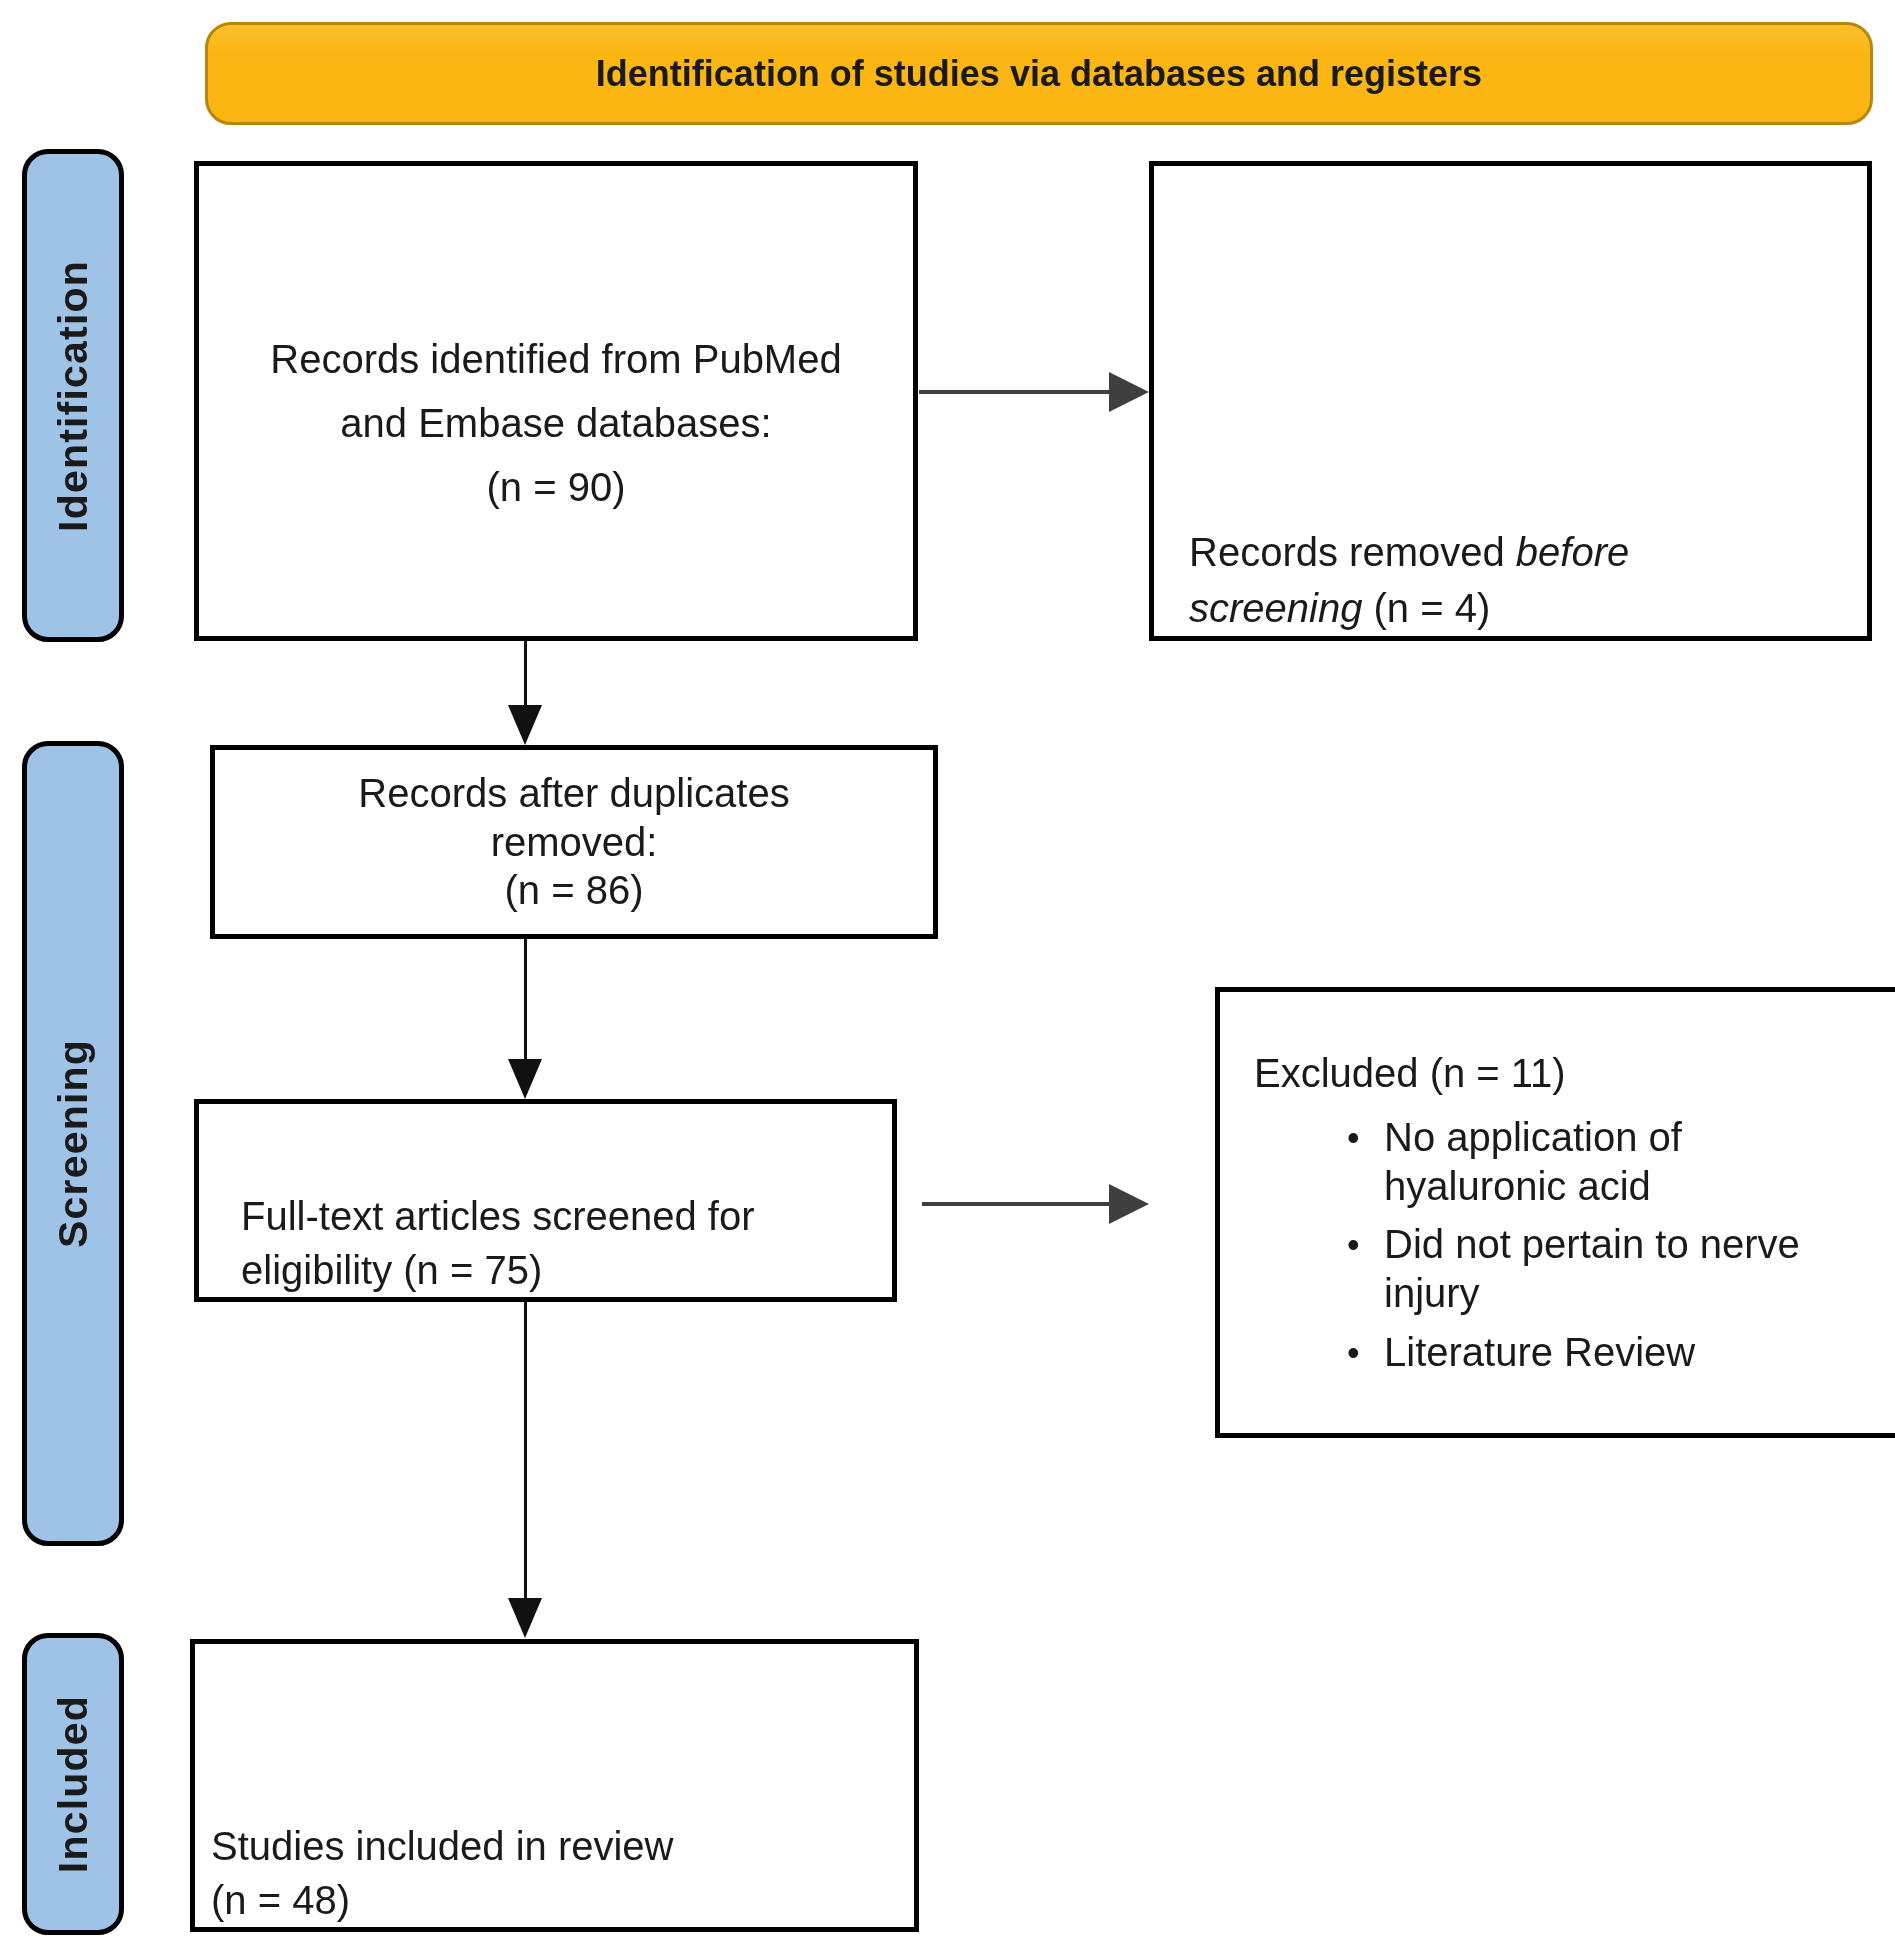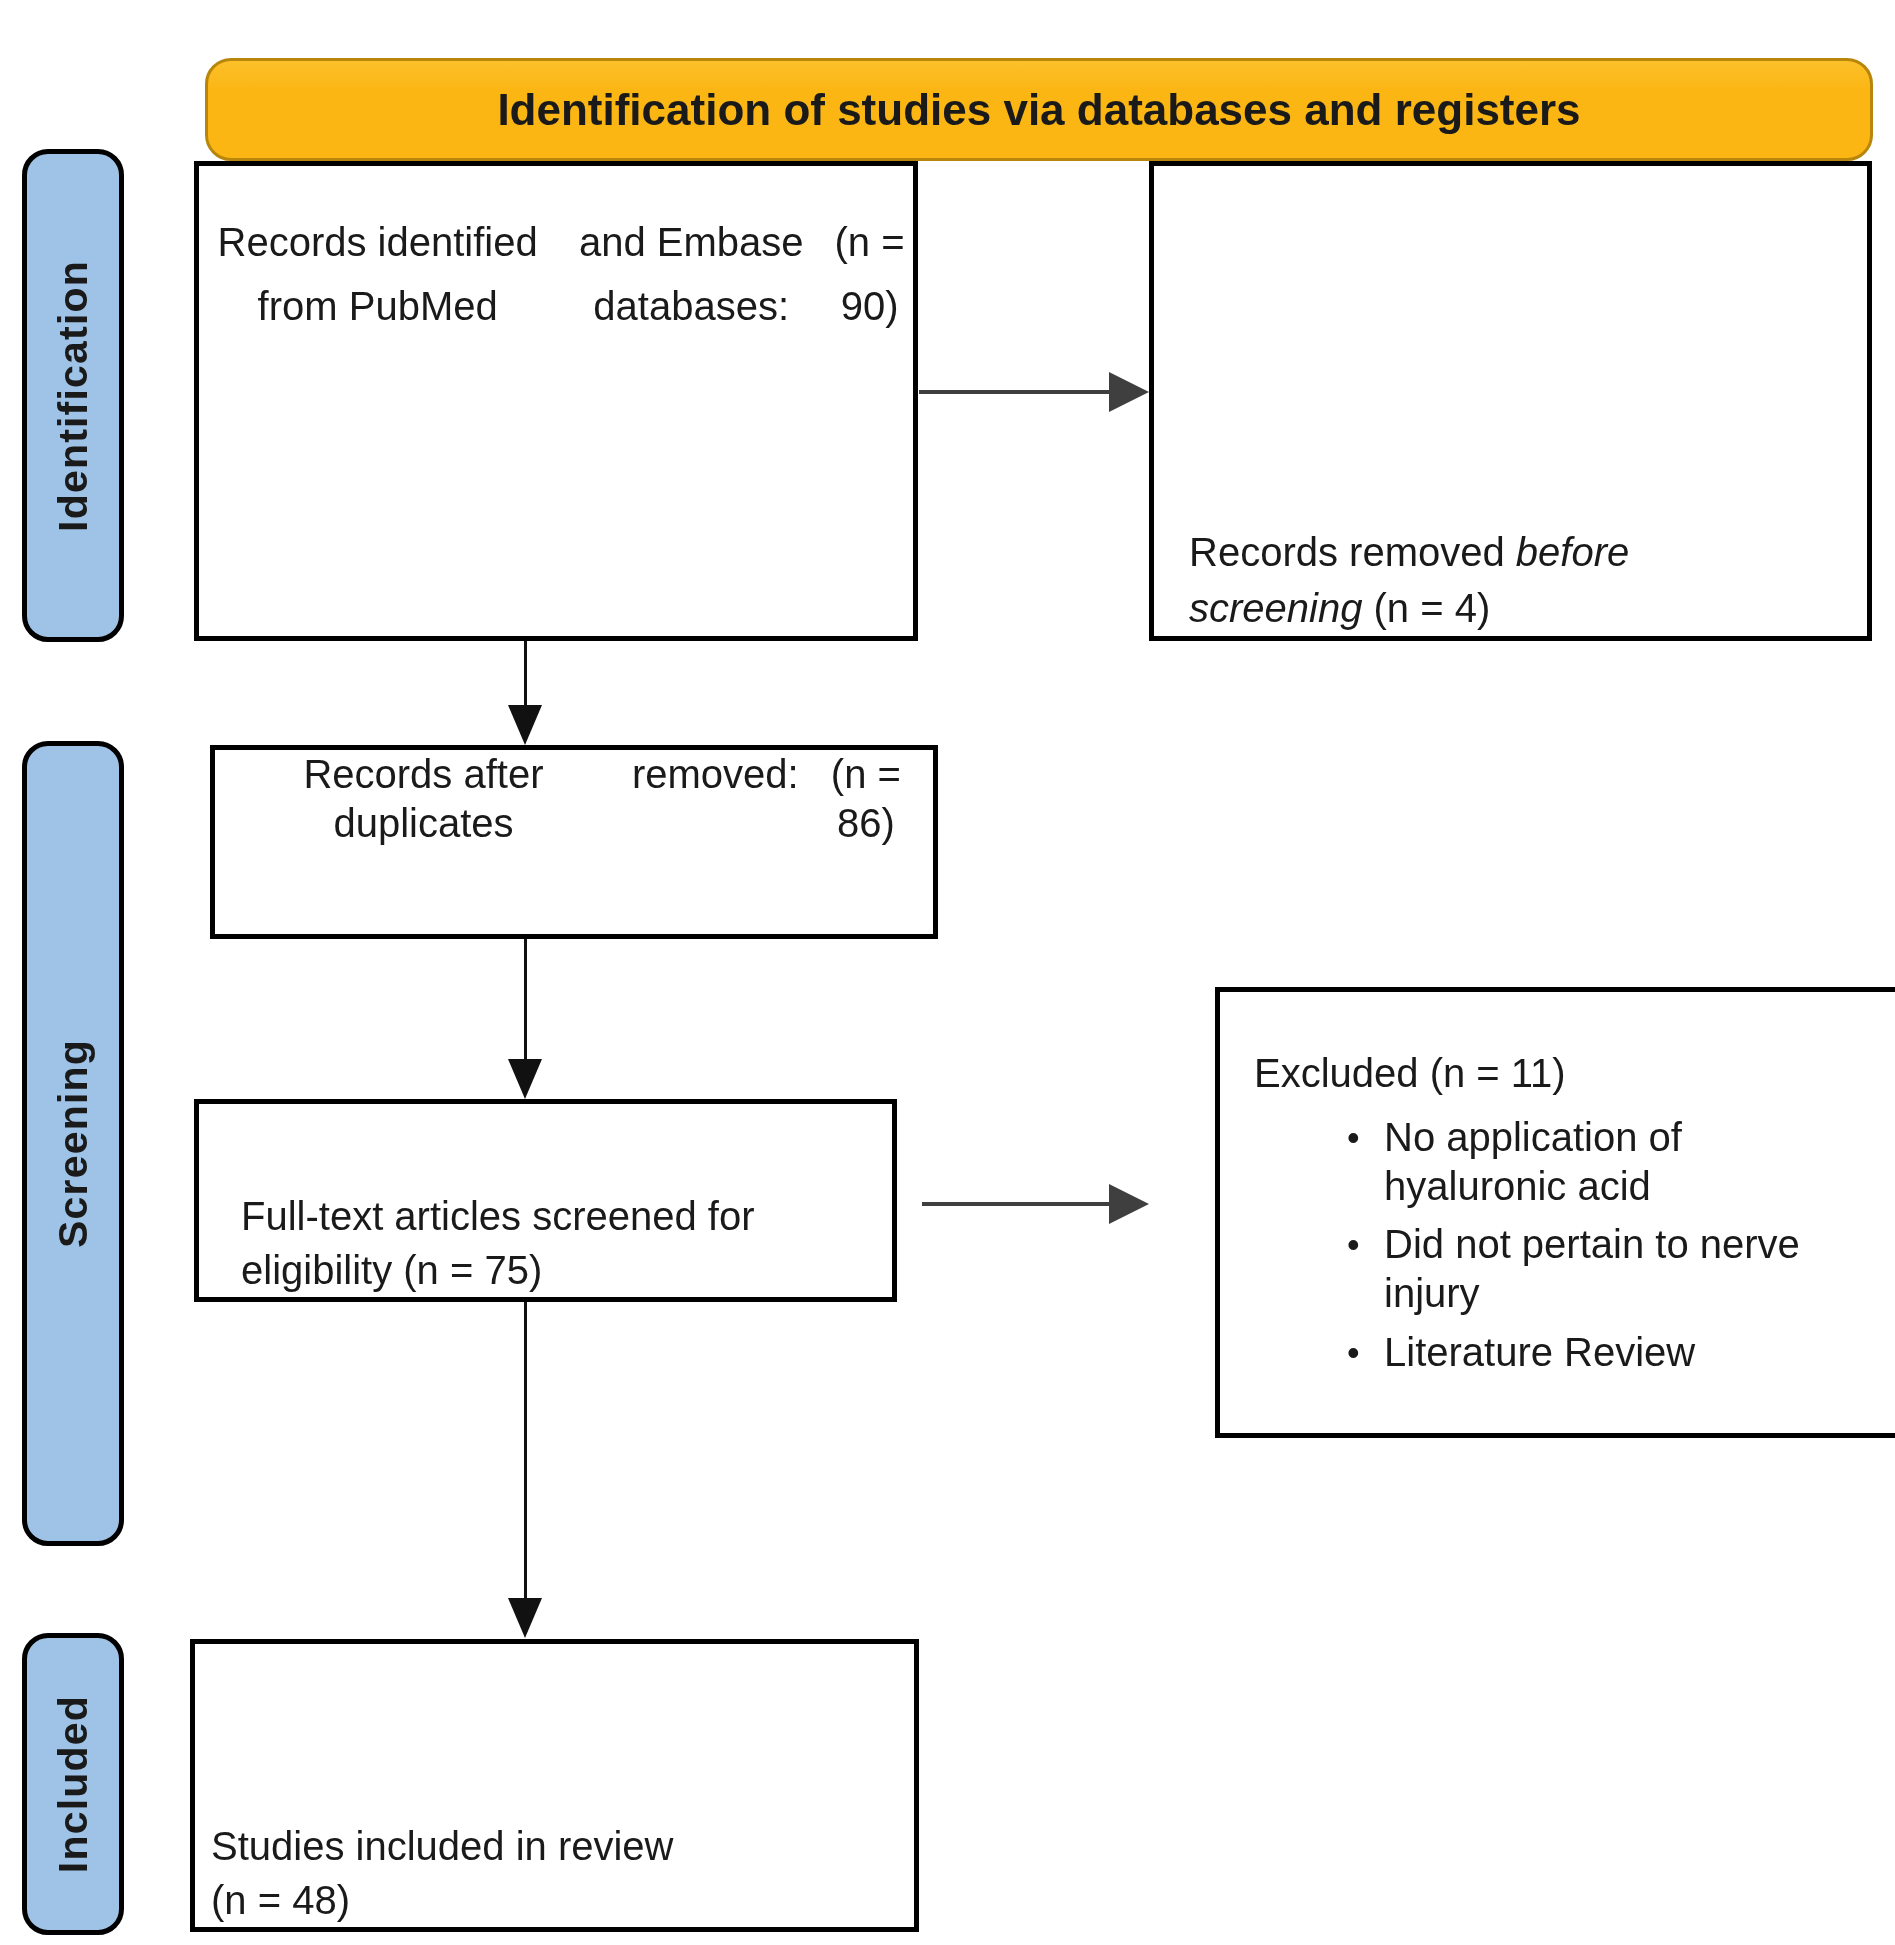--- a/index.html
+++ b/index.html
@@ -14,21 +14,21 @@
   }
   
   .banner{
     position:absolute;
     left:205px; top:22px; width:1668px; height:103px;
     box-sizing:border-box;
     background:linear-gradient(180deg,#fcc02a 0%, var(--banner_fill,#fbb614) 30%, var(--banner_fill,#fbb614) 100%);
     border:3.7px solid var(--banner_border,#b8860b);
     border-radius:26px;
     display:flex; align-items:center; justify-content:center;
-    font-size:44px; font-weight:700;margin-top:36px;
+    font-size:36px; font-weight:700;
   }
   
   .stage{
     position:absolute;
     left:22px; width:102px;
     box-sizing:border-box;
     background:var(--stage_fill,#9fc3e6);
     border:5.6px solid var(--border,#000);
     border-radius:26px;
     display:flex; align-items:center; justify-content:center;
@@ -45,21 +45,21 @@
   .stage.included{top:1633px; height:302px;}
   
   .fbox{
     position:absolute;
     box-sizing:border-box;
     background:#fff;
     border:5.6px solid var(--border,#000);
     font-size:40px;
     line-height:1.32;
   }
-  .fbox.centered{display:flex; flex-direction:row; align-items:flex-start; justify-content:center; text-align:center;}
+  .fbox.centered{display:flex; flex-direction:column; align-items:center; justify-content:center; text-align:center;}
   .fbox.leftalign{display:flex; flex-direction:column; justify-content:flex-end; text-align:left;}
   .box-identified{left:194px; top:161px; width:724px; height:480px; padding-top:44px; line-height:1.6;}
   .box-removed{left:1149px; top:161px; width:723px; height:480px; padding-left:35px; line-height:1.4;}
   .box-removed .wrapblock{width:548px;}
   .box-duplicates{left:210px; top:745px; width:728px; height:194px; line-height:1.22;}
   .box-fulltext{left:194px; top:1099px; width:703px; height:203px; padding-left:42px; line-height:1.35;}
   .box-excluded{left:1215px; top:987px; width:723px; height:451px; padding:57px 25px 0 34px; line-height:1.22;}
   .box-included{left:190px; top:1639px; width:729px; height:293px; padding-left:16px; line-height:1.35;}
   .italic{font-style:italic;}
   

